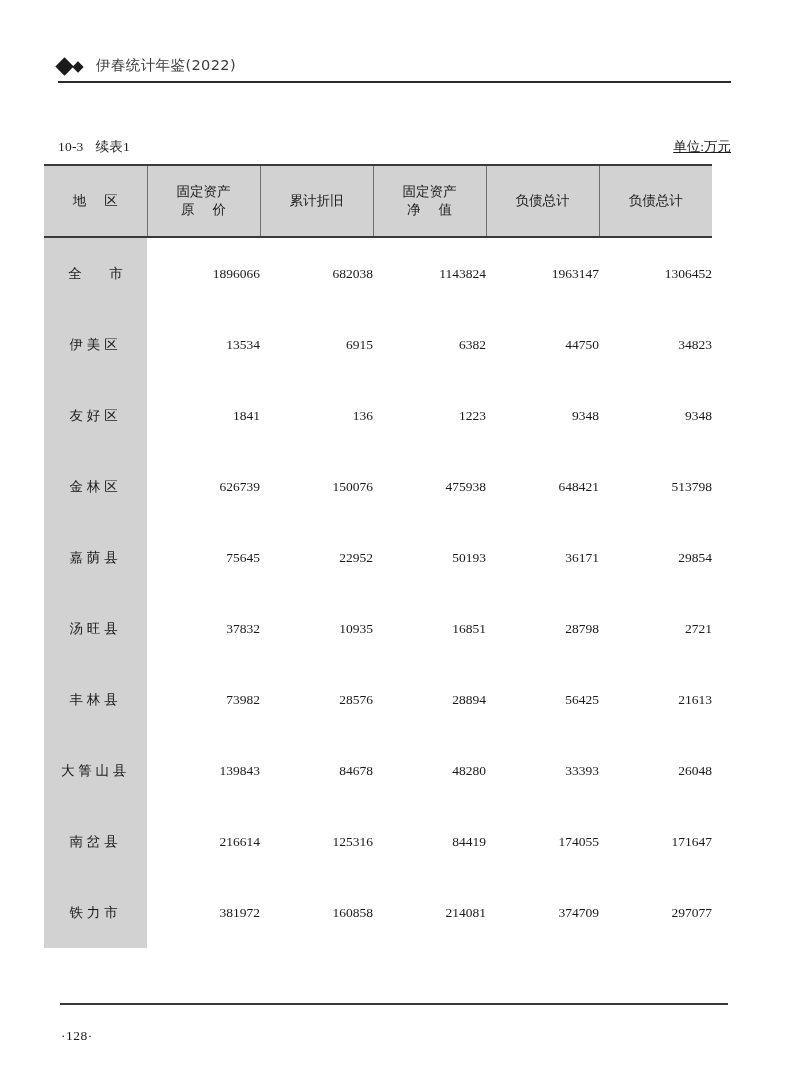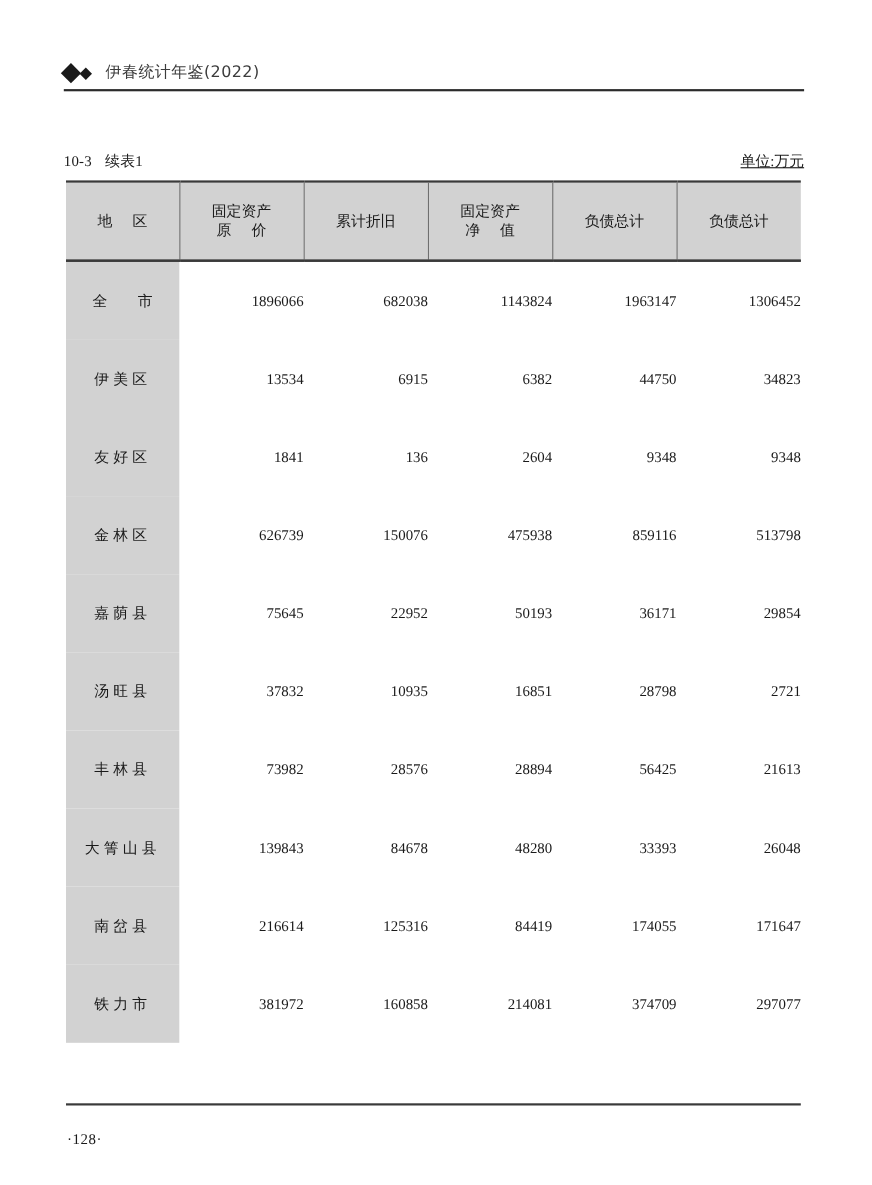--- a/index.html
+++ b/index.html
@@ -87,21 +87,21 @@
     right: 0;
     top: 0;
     font-size: 13.5px;
     white-space: nowrap;
     text-decoration: underline;
   }
 
   
   .table-wrap {
     position: absolute;
-    left: 60px;
+    left: 44px;
     top: 164px;
     width: 668px;
     font-family: Liberation Serif, serif;
   }
   table.stat {
     border-collapse: collapse;
     width: 668px;
     table-layout: fixed;
   }
   table.stat col.c-region { width: 103px; }
@@ -241,30 +241,30 @@
           <td class="num">13534</td>
           <td class="num">6915</td>
           <td class="num">6382</td>
           <td class="num">44750</td>
           <td class="num">34823</td>
         </tr>
         <tr>
           <td class="region">友好区</td>
           <td class="num">1841</td>
           <td class="num">136</td>
-          <td class="num">2604</td>
+          <td class="num">1223</td>
           <td class="num">9348</td>
           <td class="num">9348</td>
         </tr>
         <tr>
           <td class="region">金林区</td>
           <td class="num">626739</td>
           <td class="num">150076</td>
           <td class="num">475938</td>
-          <td class="num">859116</td>
+          <td class="num">648421</td>
           <td class="num">513798</td>
         </tr>
         <tr>
           <td class="region">嘉荫县</td>
           <td class="num">75645</td>
           <td class="num">22952</td>
           <td class="num">50193</td>
           <td class="num">36171</td>
           <td class="num">29854</td>
         </tr>

